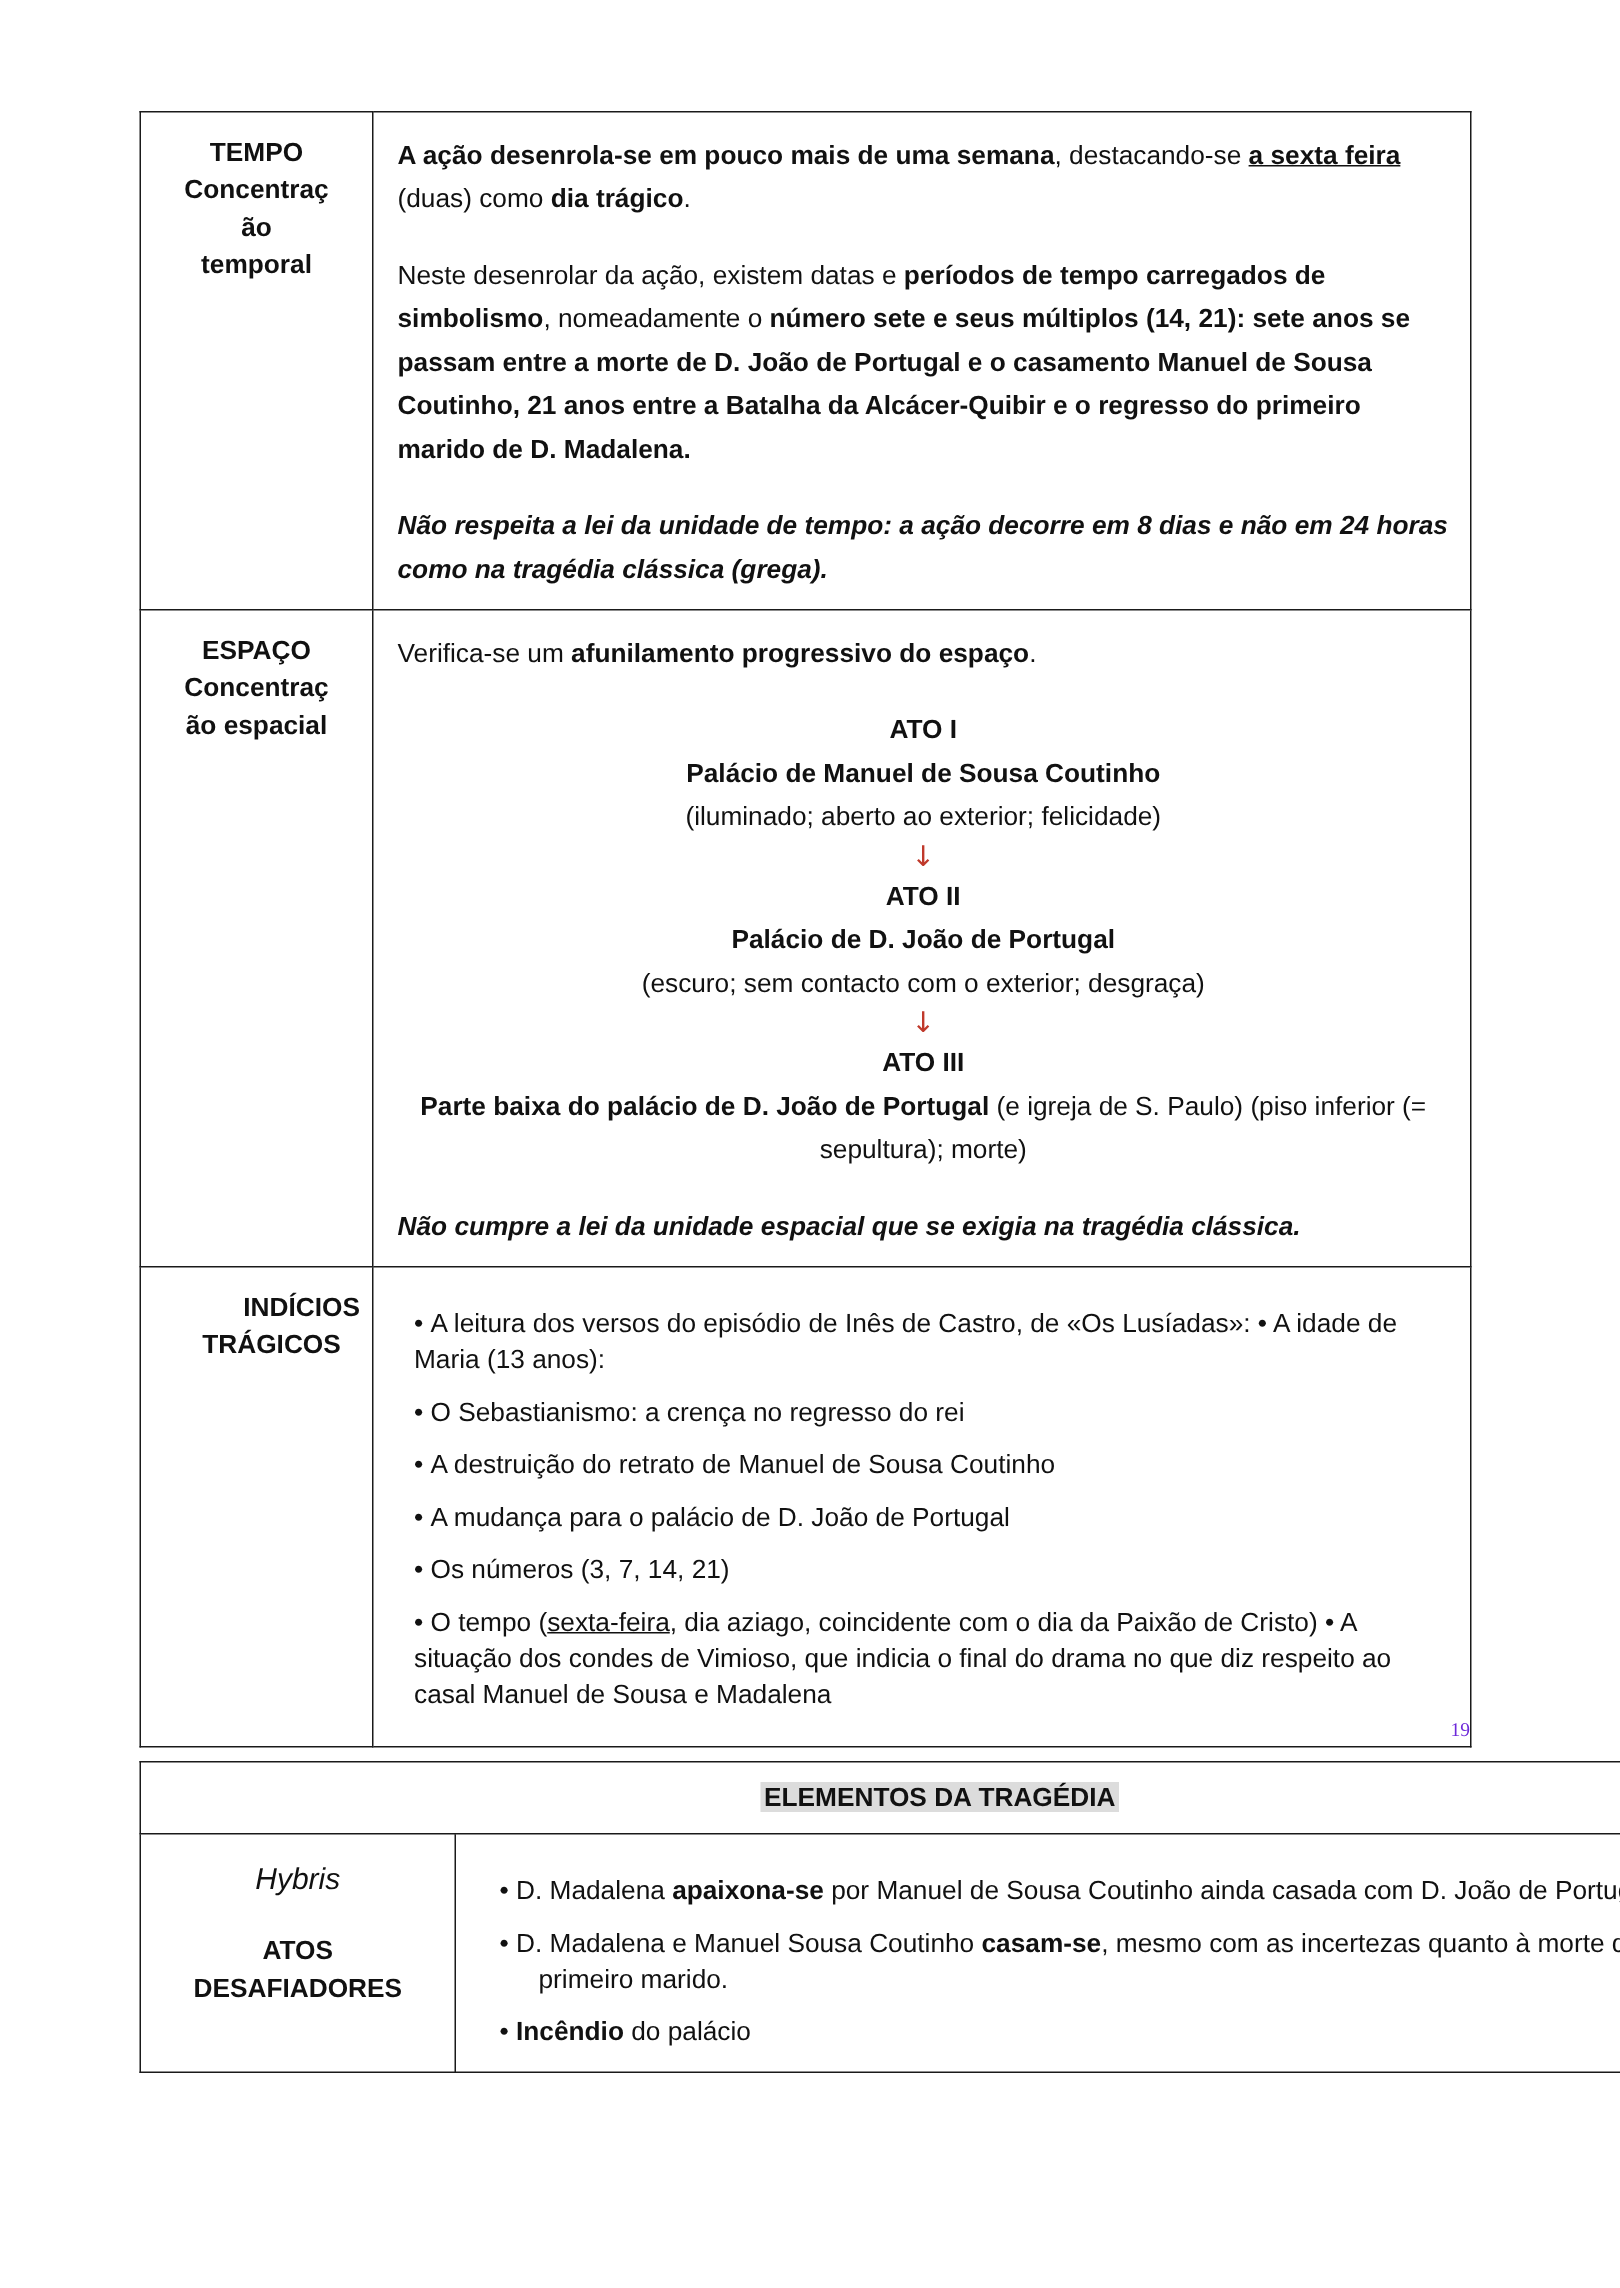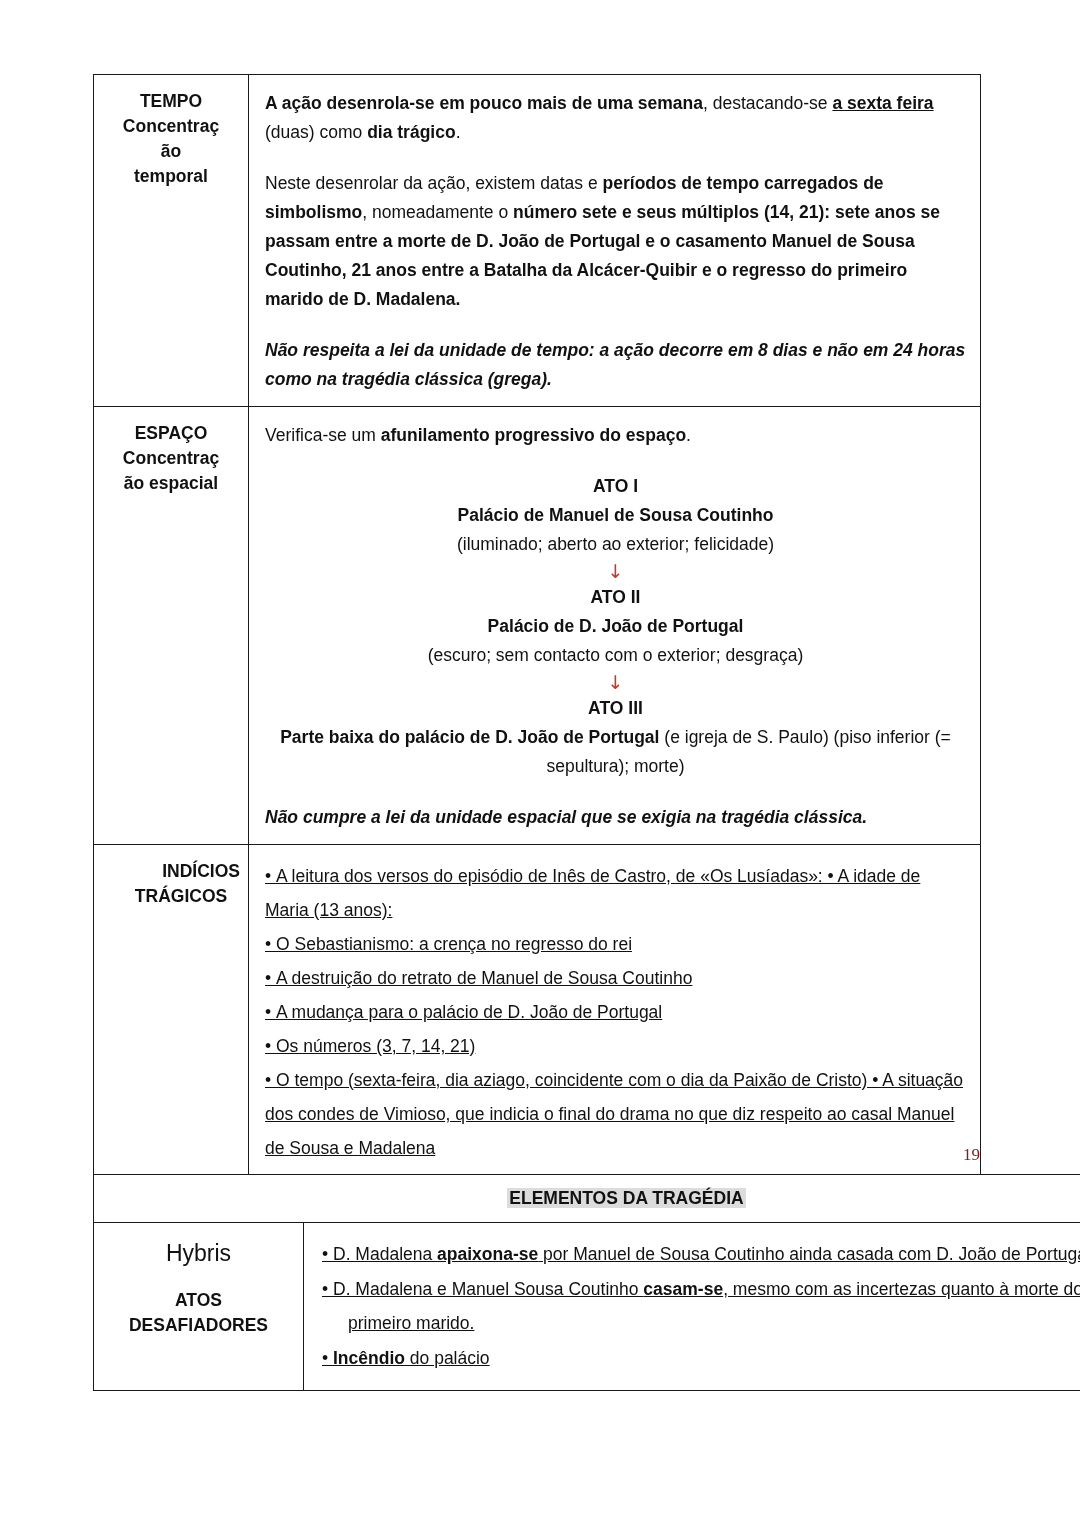--- a/index.html
+++ b/index.html
@@ -72,21 +72,22 @@
     padding: 14px 14px 14px 18px;
   }
 
   
   .lbl {
     font-weight: bold;
     font-size: 17.5px;
     line-height: 25px;
   }
   .lbl-italic {
-    font-size: 23px;
+    font-style: italic;
+    font-size: 20px;
     line-height: 25px;
   }
   .para {
     font-size: 17.5px;
     line-height: 29px;
     margin: 0;
   }
   .para + .para { margin-top: 0; }
   .spacer { height: 22px; }
 
@@ -104,47 +105,46 @@
     font-family: "DejaVu Sans", sans-serif;
   }
 
   .bullet-list {
     margin: 0;
     padding: 0;
     list-style: none;
   }
   .bullet-list li {
     font-size: 17.5px;
-    line-height: 34px;
-    margin: 0;
-    padding: 0;
-    text-decoration: underline;
+    line-height: 24px;
+    margin: 11px;
+    padding: 0;
   }
   .bullet-list.hang-2 li {
     padding-left: 26px;
     text-indent: -26px;
     margin-bottom: 1px;
   }
   .bul::before {
     content: "\2022\00a0";
   }
 
   .highlight {
     background: #dcdcdc;
     padding: 0 2px;
   }
 
   
   #page-number {
     position: absolute;
     right: 100px;
     top: 1145px;
-    font-size: 17px;
+    font-size: 13px;
     font-family: "Liberation Serif", serif;
-    color: #7f1d1d;
+    color: #6d28d9;
   }
 </style>
 </head>
 <body>
 
 <div class="page">
 
   <table class="doc-table" id="table-one">
     <colgroup>
         <col style="width:155px">

